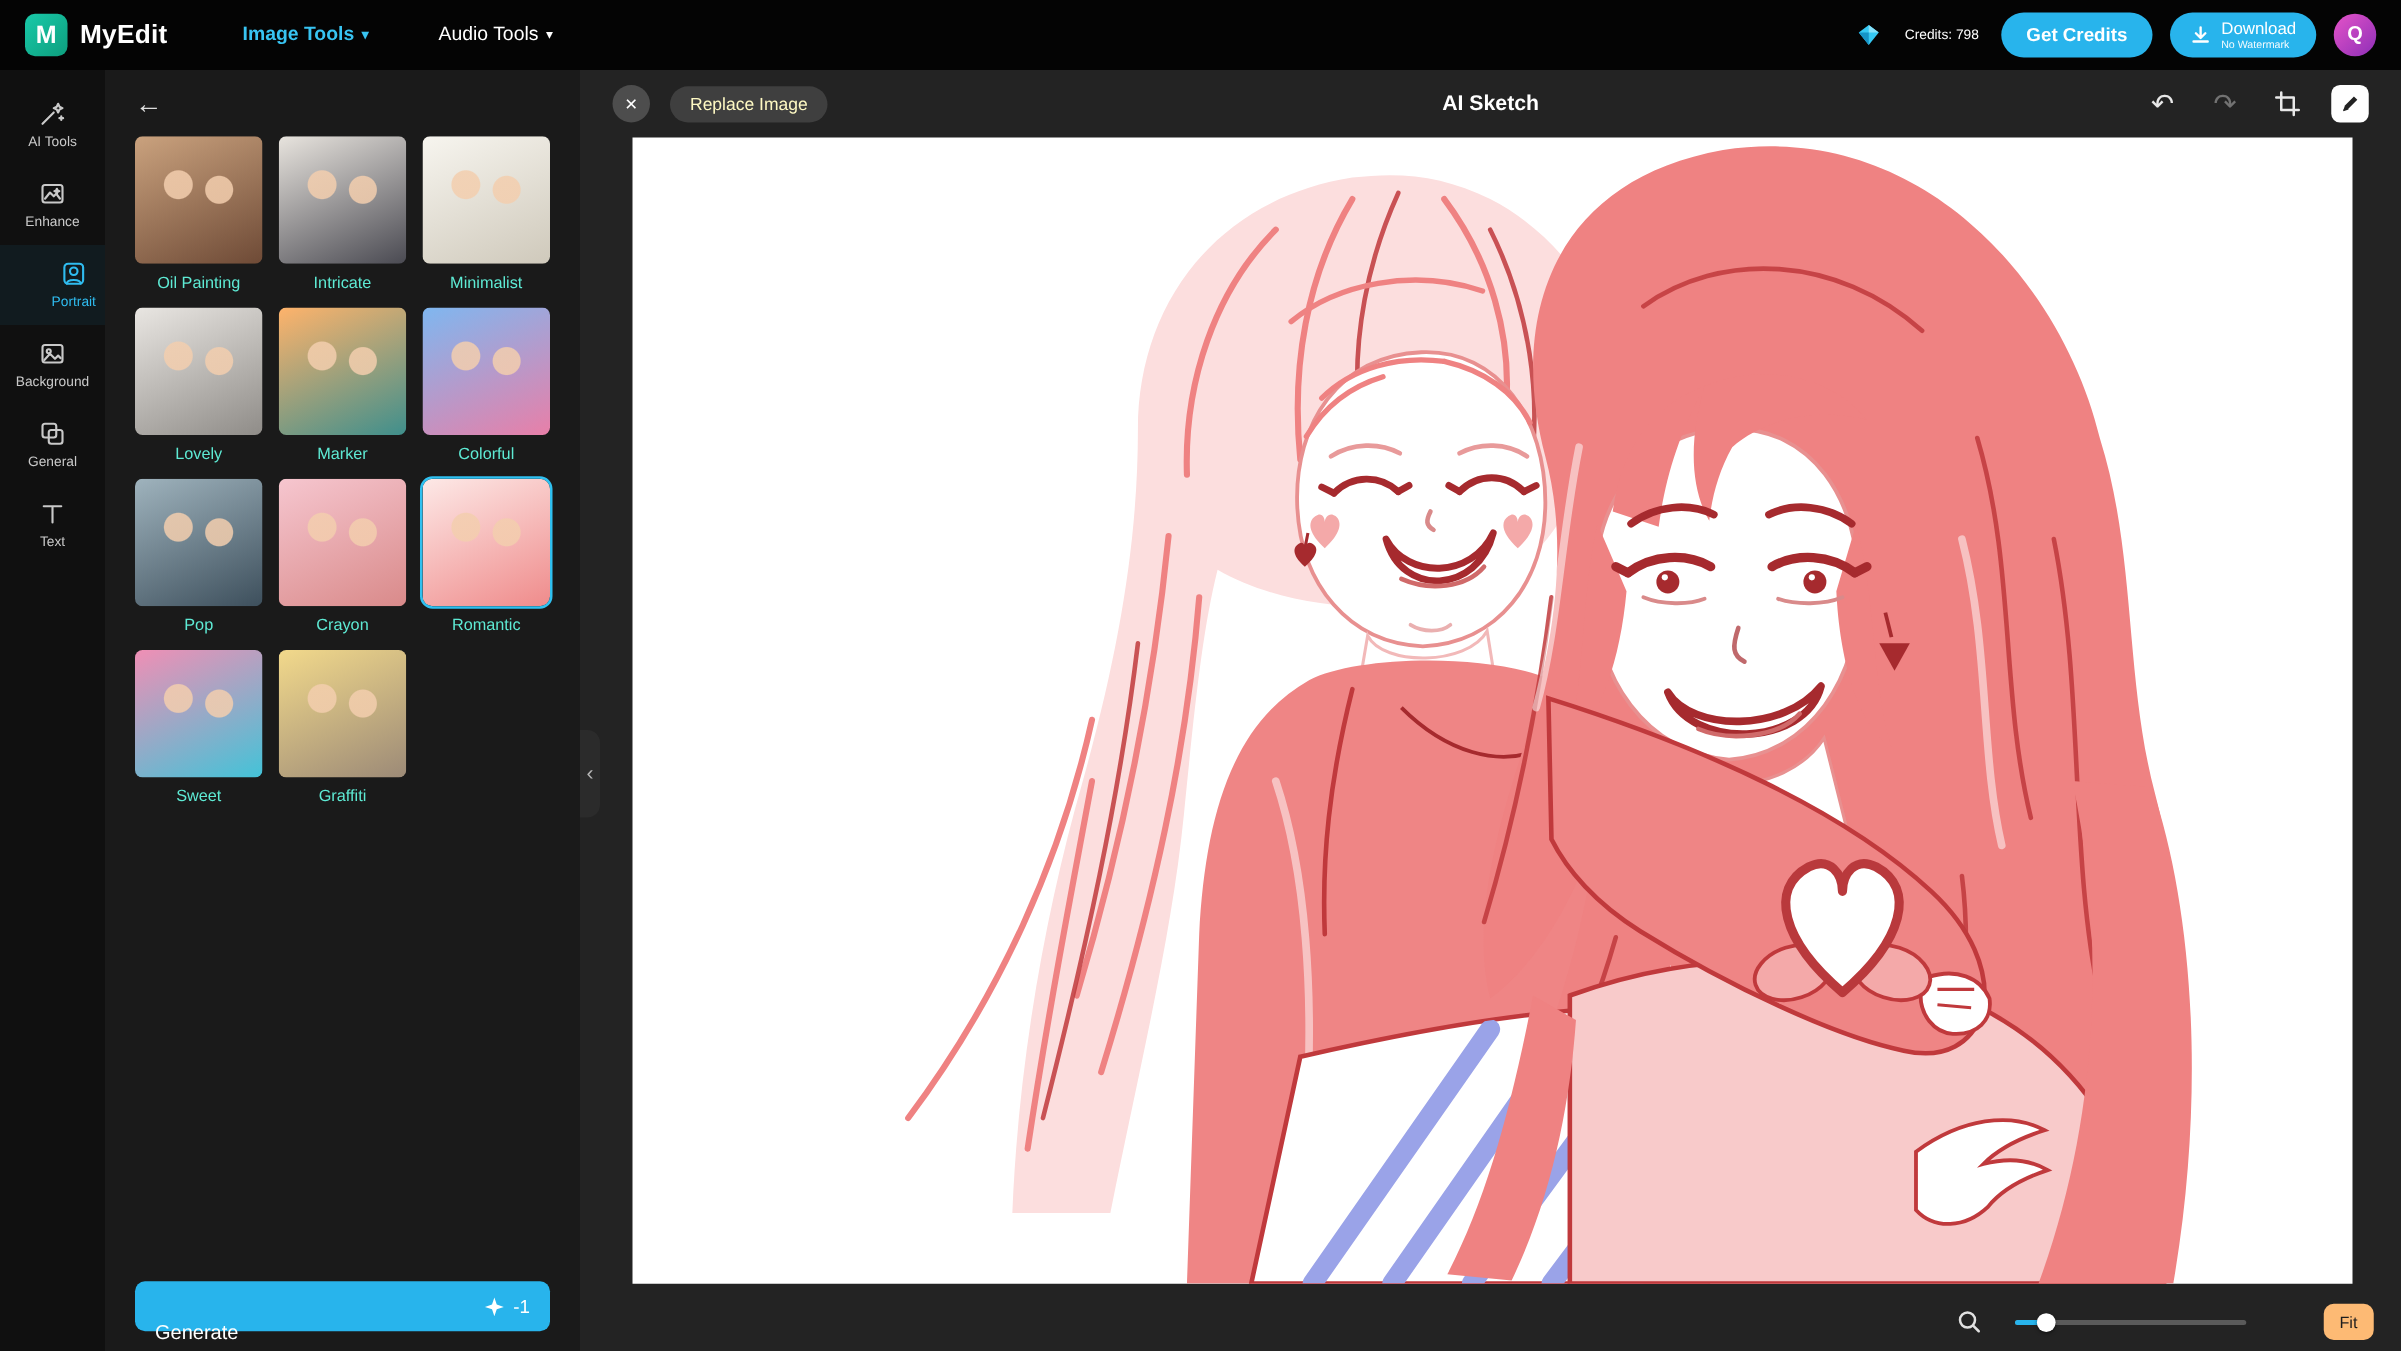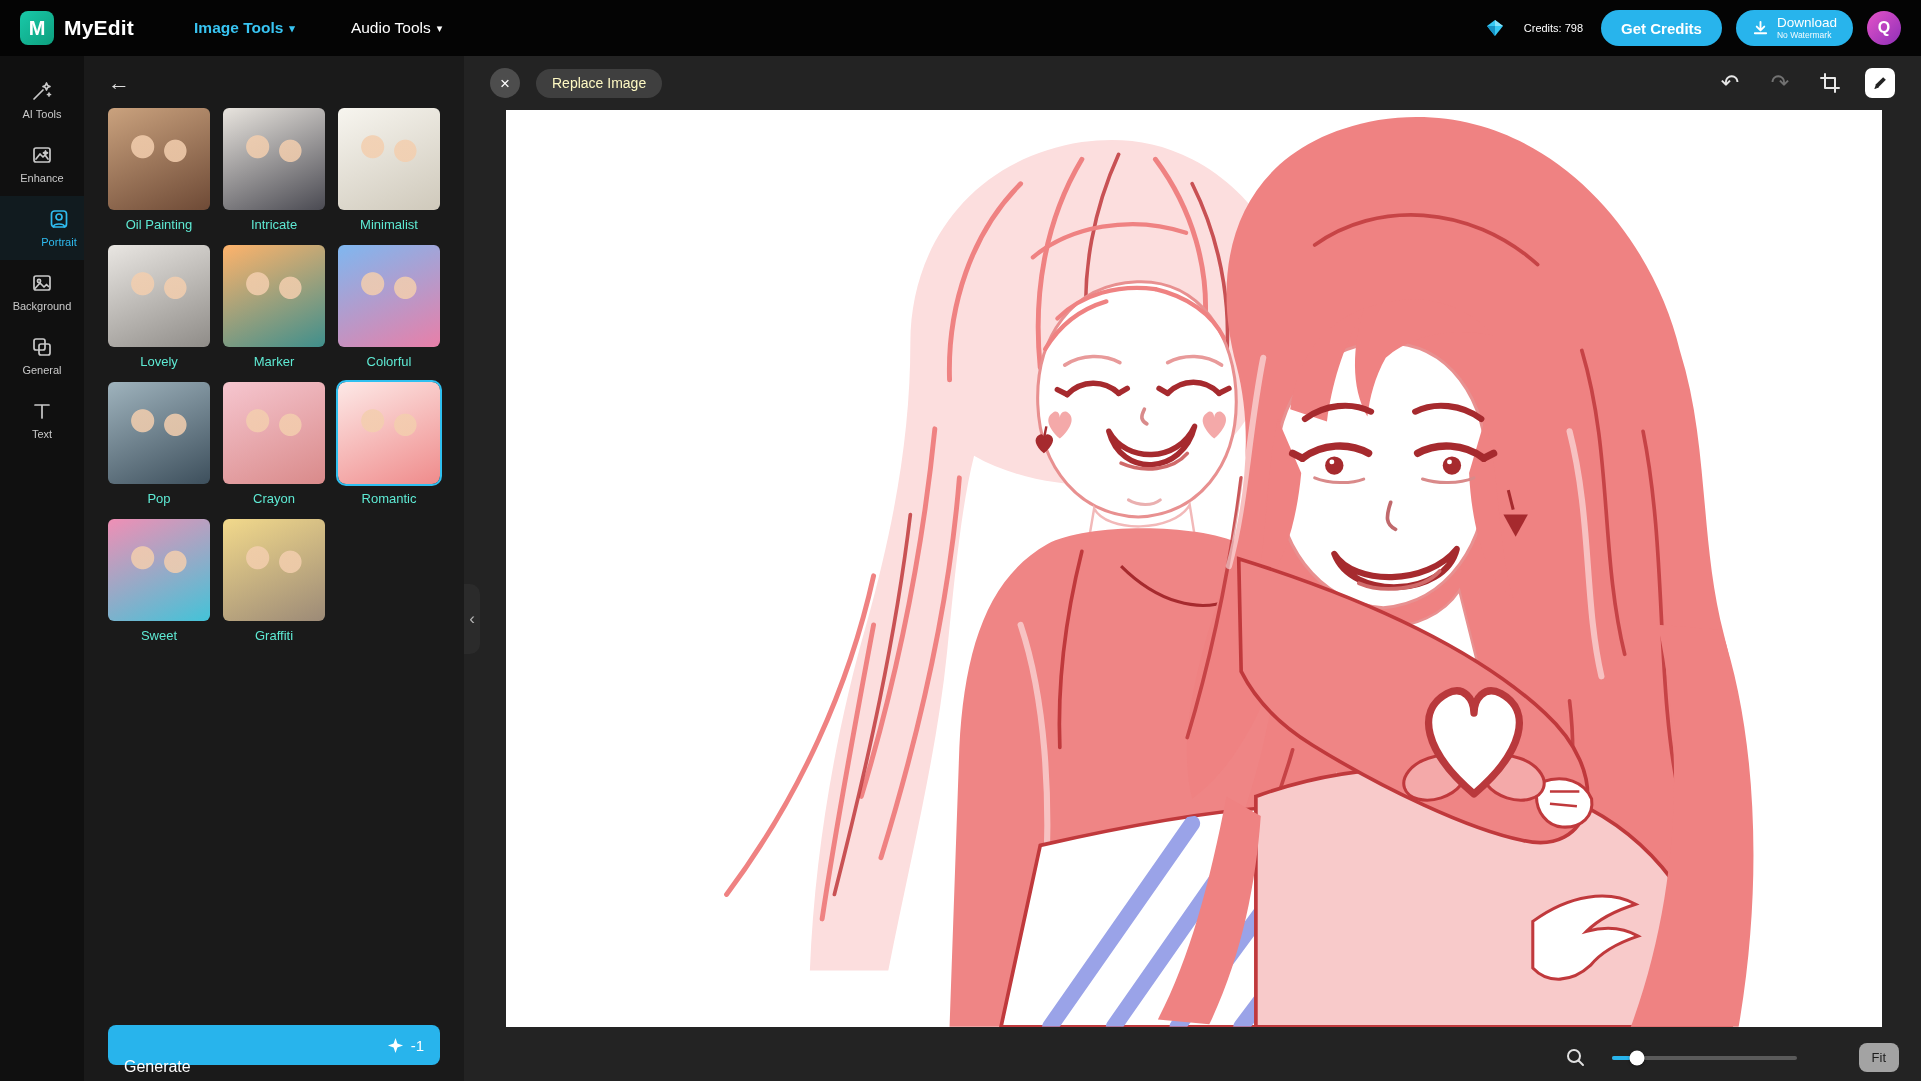--- a/index.html
+++ b/index.html
@@ -63,21 +63,21 @@
   .canvas-area { flex: 1; position: relative; }
   .artwork { position: absolute; left: 42px; top: 0; width: 1376px; height: 917px; background: #fff; }
   .artwork svg { width: 100%; height: 100%; display: block; }
 
   .zoom-bar { position: absolute; right: 22px; bottom: 9px; display: flex; align-items: center; gap: 26px; }
   .zoom-search { background: none; border: none; cursor: pointer; display: flex; }
   .zoom-search svg { width: 21px; height: 21px; stroke: #e0e0e0; fill: none; stroke-width: 2; stroke-linecap: round; }
   .zoom-slider { width: 185px; height: 4px; background: #5a5a5a; border-radius: 2px; position: relative; cursor: pointer; margin-right: 36px; }
   .zoom-fill { position: absolute; left: 0; top: 0; height: 4px; width: 14%; background: #28b4ec; border-radius: 2px; }
   .zoom-thumb { position: absolute; top: 50%; left: 14%; transform: translate(-50%, -50%); width: 15px; height: 15px; border-radius: 50%; background: #fff; box-shadow: 0 1px 3px rgba(0,0,0,.5); }
-  .fit-btn { background: #a3a3a3; border: none; color: #1d1d1d; font-size: 13px; font-weight: 500; border-radius: 8px; height: 29px; padding: 0 13px; cursor: pointer; font-family: inherit; }
+  .fit-btn { background: #fdba74; border: none; color: #1d1d1d; font-size: 13px; font-weight: 500; border-radius: 8px; height: 29px; padding: 0 13px; cursor: pointer; font-family: inherit; }
 </style>
 </head>
 <body>
 
 <div class="topbar">
   <div class="logo-wrap">
     <div class="logo-mark">M</div>
     <div class="brand">MyEdit</div>
   </div>
   <div class="topnav">
@@ -225,20 +225,21 @@
       </button>
     </div>
   </div>
 
   <div class="collapse-tab">‹</div>
 
   <div class="main">
     <div class="canvas-header">
       <button class="close-btn">×</button>
       <button class="replace-btn">Replace Image</button>
+      <div class="canvas-title">AI Sketch</div>
       <div class="header-tools">
         <button class="tool-btn">↶</button>
         <button class="tool-btn dim">↷</button>
         <button class="tool-btn">
           <svg viewBox="0 0 22 22">
               <path d="M6 2 v14 h14"></path>
               <path d="M2 6 h14 v14"></path>
             </svg>
         </button>
         <button class="tool-active">

